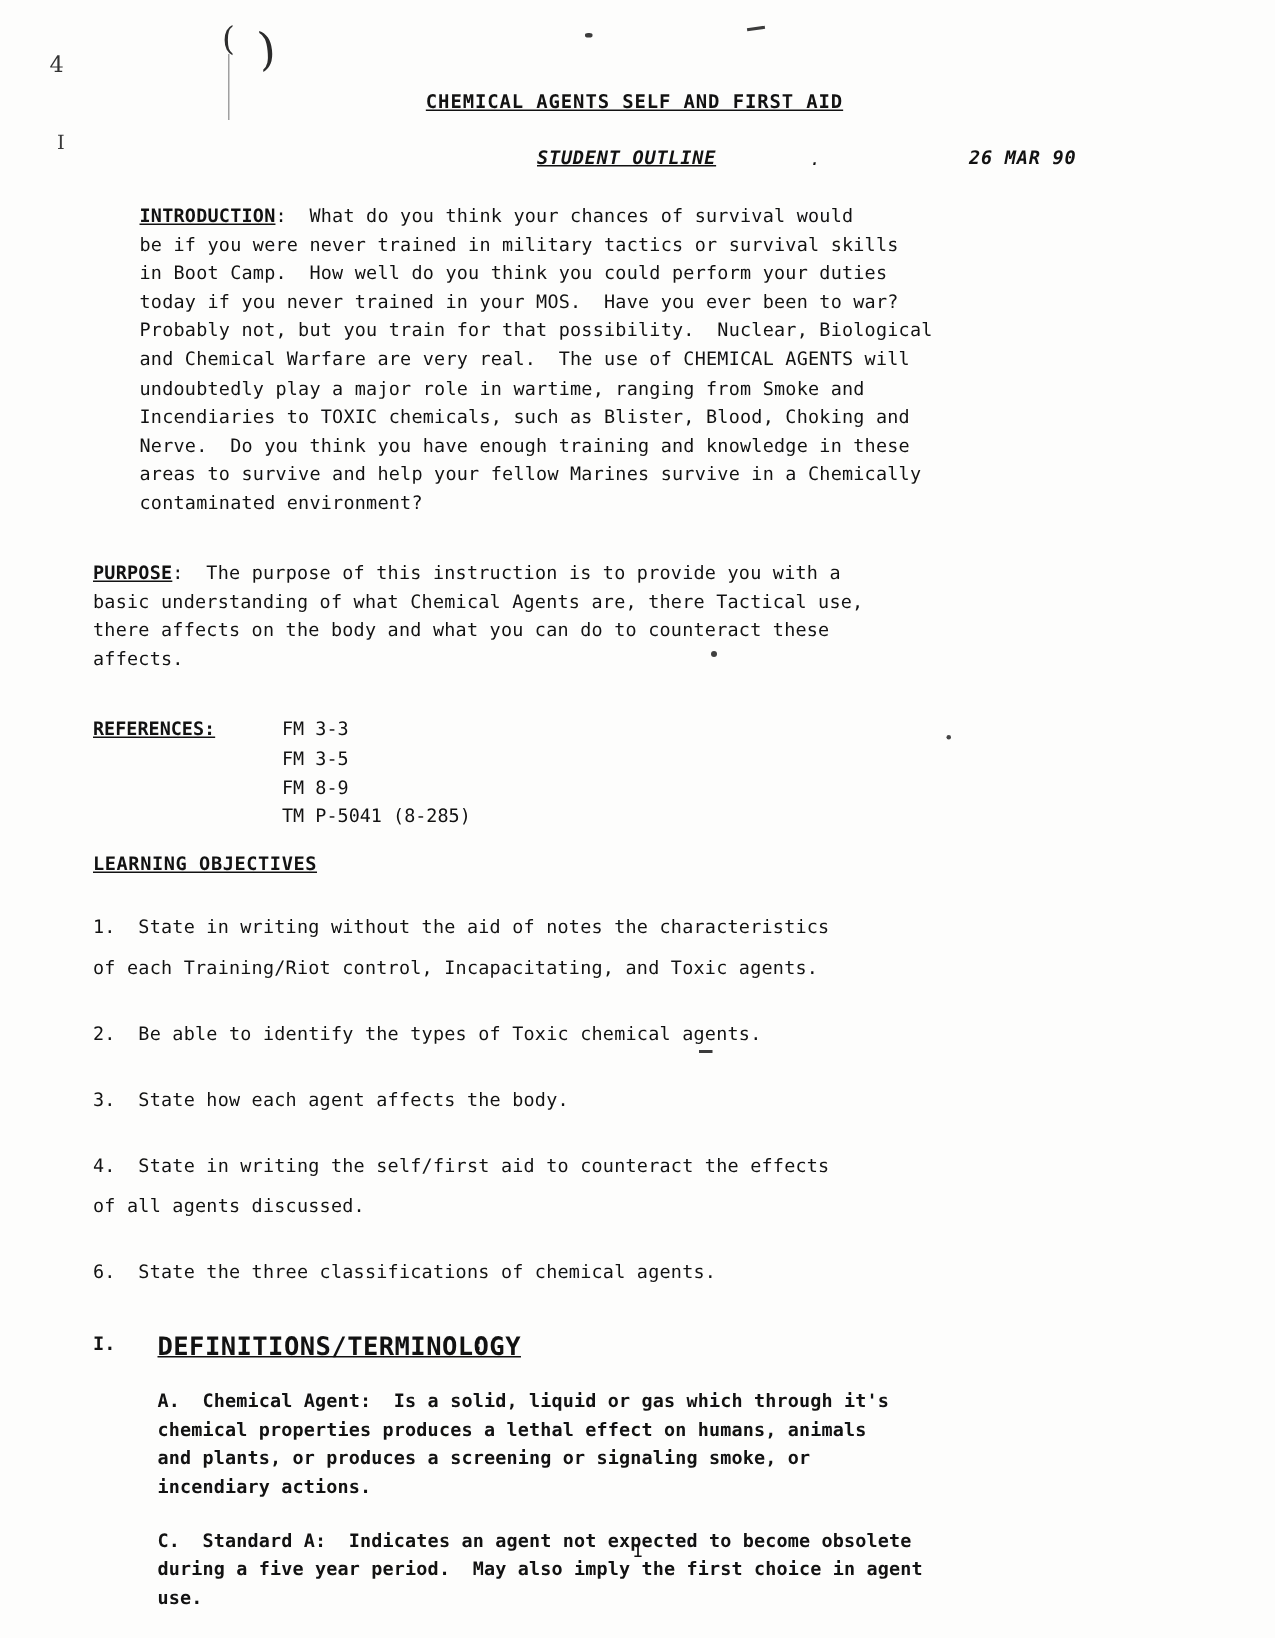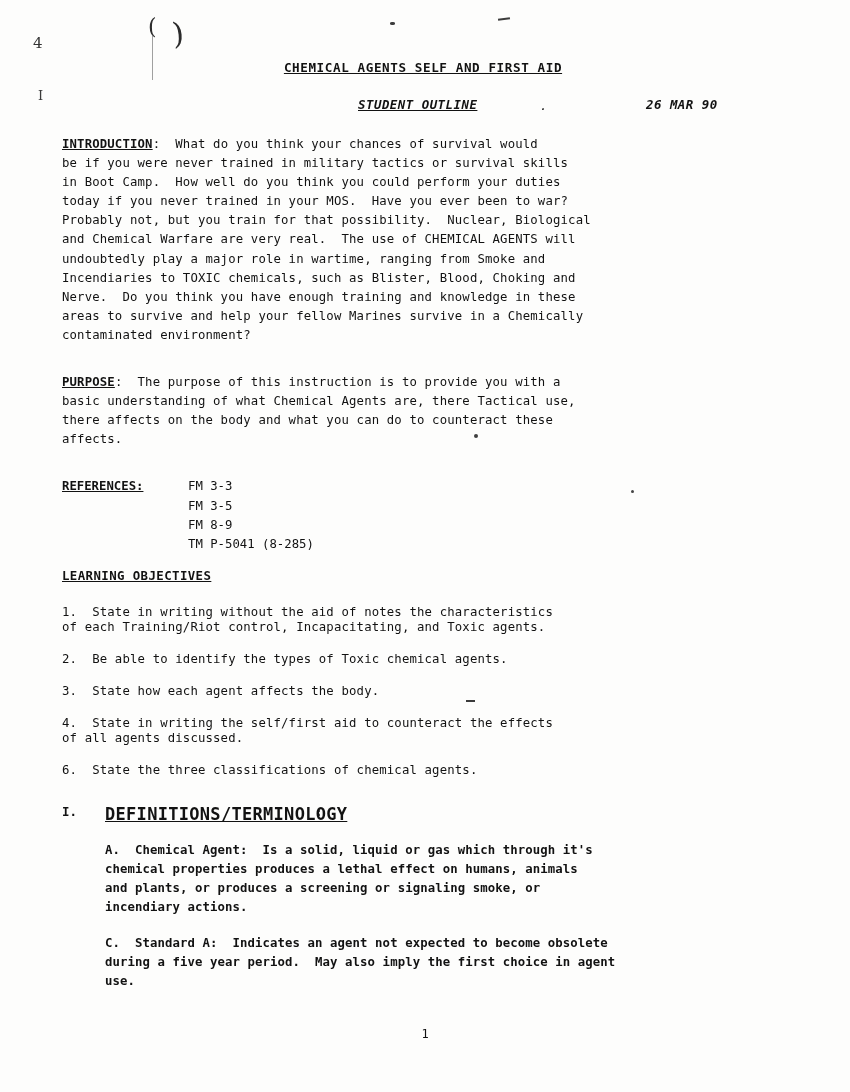--- a/index.html
+++ b/index.html
@@ -107,21 +107,21 @@
   .ref-label {
     position: absolute;
     left: 0;
     top: 0;
     font-weight: bold;
     text-decoration: underline;
     padding-left: 0;
   }
   .obj {
     font-size: 12.3px;
-    line-height: 15px;
+    line-height: 27px;
     margin: 0;
     white-space: pre-wrap;
     letter-spacing: .15px;
   }
   .obj + .obj {
     margin-top: 17px;
   }
   .sec-row {
     position: relative;
     margin-top: 26px;
@@ -267,21 +267,21 @@
   <div class="content">
 
     <h1 class="title">CHEMICAL AGENTS SELF AND FIRST AID</h1>
 
     <div class="subtitle-row">
       <span class="subtitle">STUDENT OUTLINE</span>
       <span class="subtitle-dot">.</span>
       <span class="date">26 MAR 90</span>
     </div>
 
-    <div class="block" style="margin-top:20px;">
+    <div class="block" style="margin-top:20px;margin-left:31px;">
       <p class="para"><span class="lead">INTRODUCTION</span><span>:</span><span>  What do you think your chances of survival would
 be if you were never trained in military tactics or survival skills
 in Boot Camp.  How well do you think you could perform your duties
 today if you never trained in your MOS.  Have you ever been to war?
 Probably not, but you train for that possibility.  Nuclear, Biological
 and Chemical Warfare are very real.  The use of CHEMICAL AGENTS will
 undoubtedly play a major role in wartime, ranging from Smoke and
 Incendiaries to TOXIC chemicals, such as Blister, Blood, Choking and
 Nerve.  Do you think you have enough training and knowledge in these
 areas to survive and help your fellow Marines survive in a Chemically

